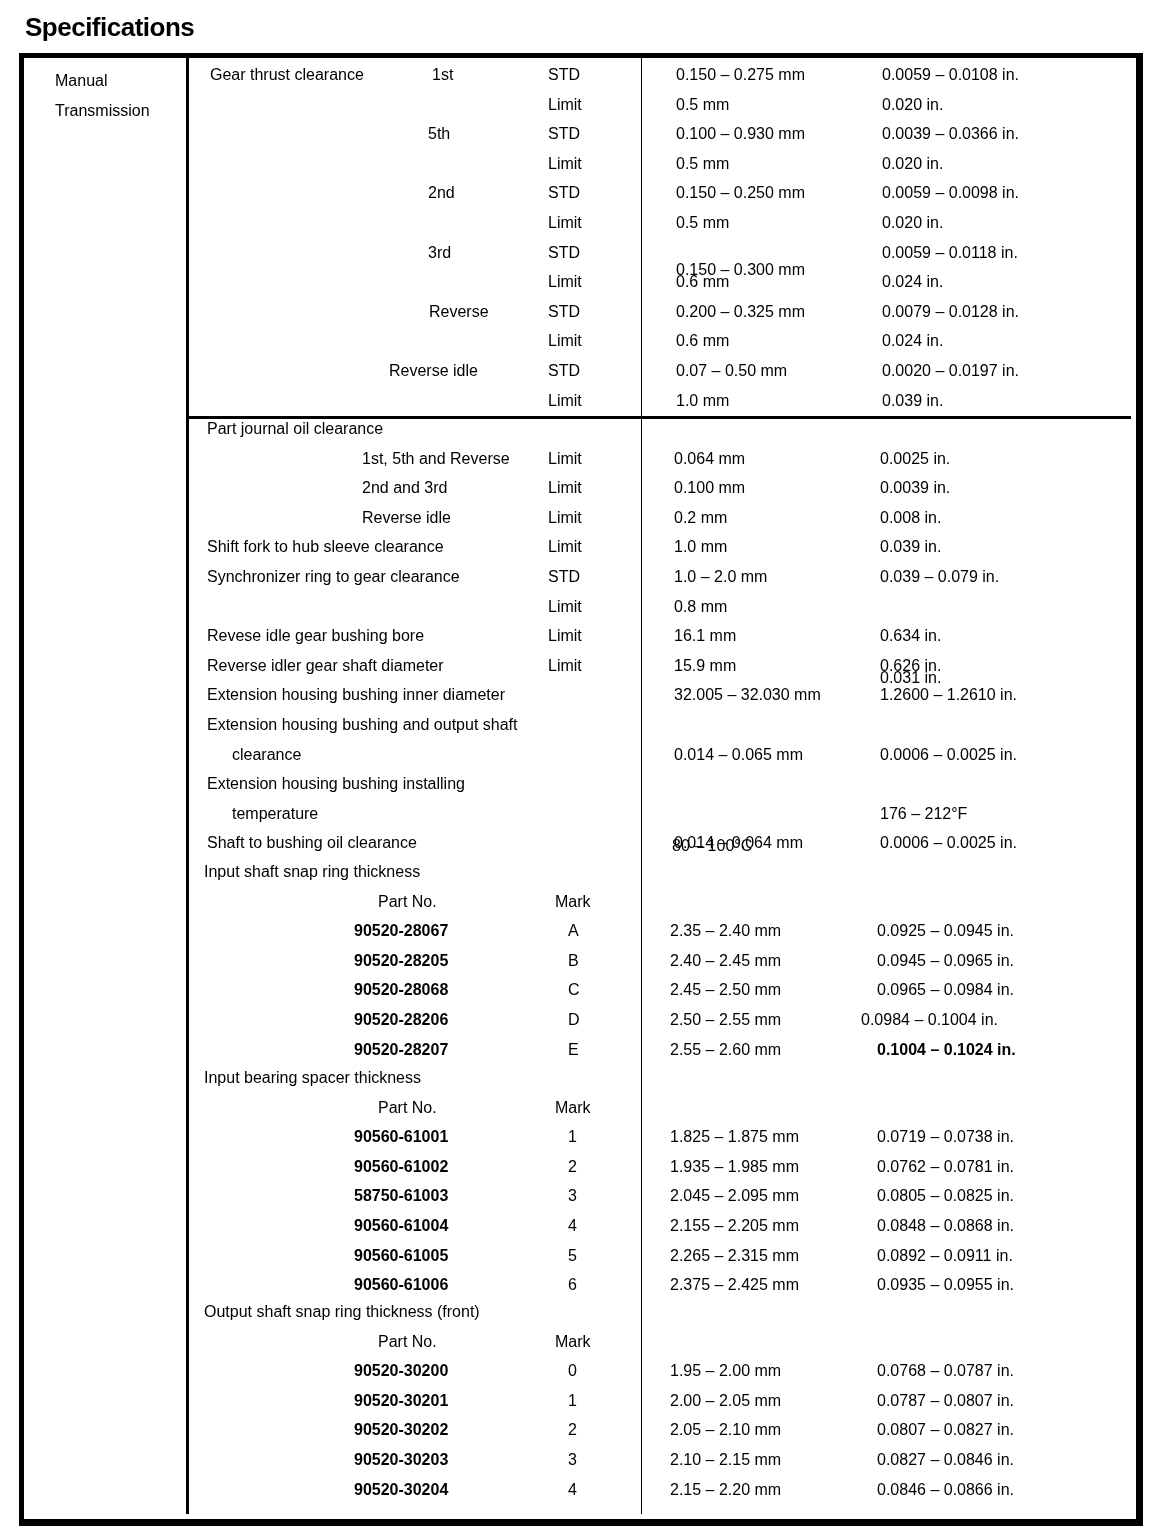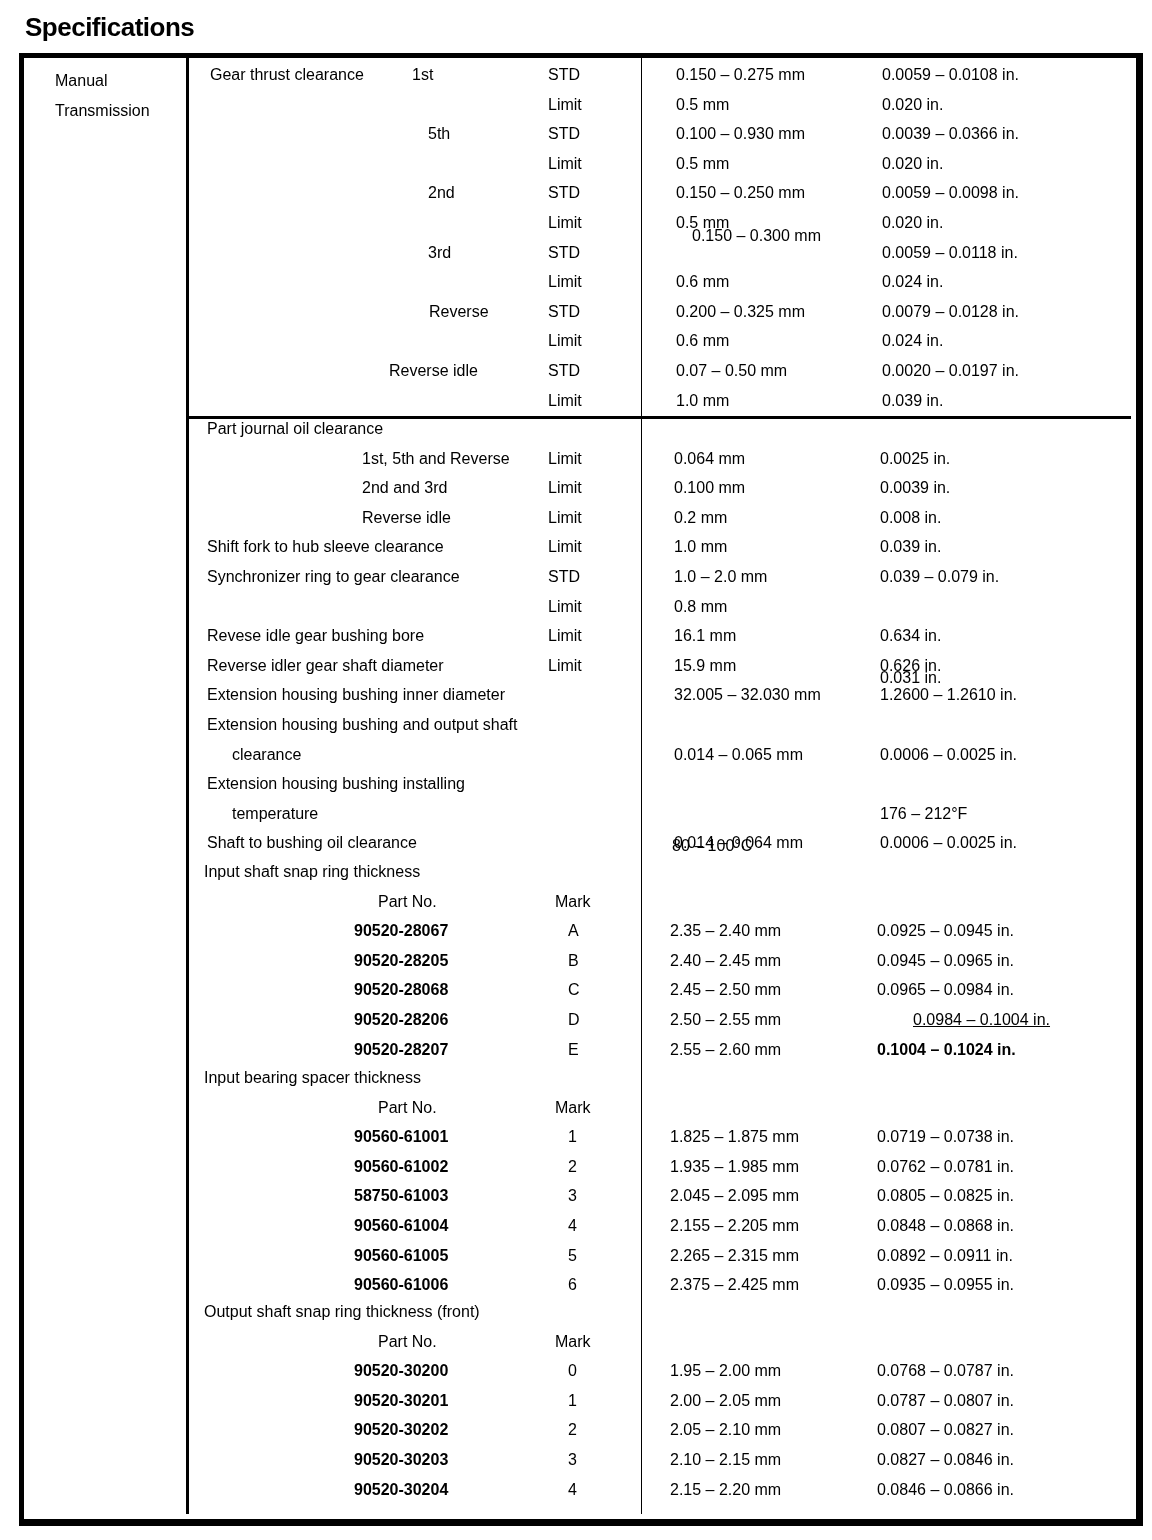--- a/index.html
+++ b/index.html
@@ -36,21 +36,21 @@
 <div class="vline-mid"></div>
 <div class="hline-sec"></div>
 
 <div class="category">
   <div>Manual</div>
   <div>Transmission</div>
 </div>
 
 <div id="content">
     <div class="t" style="left: 210px; top: 65px;">Gear thrust clearance</div>
-    <div class="t" style="left: 412px; top: 65px;">1st</div>
+    <div class="t" style="left: 432px; top: 65px;">1st</div>
     <div class="t" style="left: 548px; top: 65px;">STD</div>
     <div class="t" style="left: 676px; top: 65px;">0.150 – 0.275 mm</div>
     <div class="t" style="left: 882px; top: 65px;">0.0059 – 0.0108 in.</div>
     <div class="t" style="left: 548px; top: 94.6px;">Limit</div>
     <div class="t" style="left: 676px; top: 94.6px;">0.5 mm</div>
     <div class="t" style="left: 882px; top: 94.6px;">0.020 in.</div>
     <div class="t" style="left: 428px; top: 124.2px;">5th</div>
     <div class="t" style="left: 548px; top: 124.2px;">STD</div>
     <div class="t" style="left: 676px; top: 124.2px;">0.100 – 0.930 mm</div>
     <div class="t" style="left: 882px; top: 124.2px;">0.0039 – 0.0366 in.</div>
@@ -59,21 +59,21 @@
     <div class="t" style="left: 882px; top: 153.8px;">0.020 in.</div>
     <div class="t" style="left: 428px; top: 183.4px;">2nd</div>
     <div class="t" style="left: 548px; top: 183.4px;">STD</div>
     <div class="t" style="left: 676px; top: 183.4px;">0.150 – 0.250 mm</div>
     <div class="t" style="left: 882px; top: 183.4px;">0.0059 – 0.0098 in.</div>
     <div class="t" style="left: 548px; top: 213px;">Limit</div>
     <div class="t" style="left: 676px; top: 213px;">0.5 mm</div>
     <div class="t" style="left: 882px; top: 213px;">0.020 in.</div>
     <div class="t" style="left: 428px; top: 242.6px;">3rd</div>
     <div class="t" style="left: 548px; top: 242.6px;">STD</div>
-    <div class="t" style="left: 676px; top: 226px; margin-left: 16px;">0.150 – 0.300 mm</div>
+    <div class="t" style="left: 676px; top: 260px;">0.150 – 0.300 mm</div>
     <div class="t" style="left: 882px; top: 242.6px;">0.0059 – 0.0118 in.</div>
     <div class="t" style="left: 548px; top: 272.2px;">Limit</div>
     <div class="t" style="left: 676px; top: 272.2px;">0.6 mm</div>
     <div class="t" style="left: 882px; top: 272.2px;">0.024 in.</div>
     <div class="t" style="left: 429px; top: 301.8px;">Reverse</div>
     <div class="t" style="left: 548px; top: 301.8px;">STD</div>
     <div class="t" style="left: 676px; top: 301.8px;">0.200 – 0.325 mm</div>
     <div class="t" style="left: 882px; top: 301.8px;">0.0079 – 0.0128 in.</div>
     <div class="t" style="left: 548px; top: 331.4px;">Limit</div>
     <div class="t" style="left: 676px; top: 331.4px;">0.6 mm</div>
@@ -142,21 +142,21 @@
     <div class="t" style="left: 568px; top: 950.8px;">B</div>
     <div class="t" style="left: 670px; top: 950.8px; text-align: right;">2.40 – 2.45 mm</div>
     <div class="t" style="left: 877px; top: 950.8px;">0.0945 – 0.0965 in.</div>
     <div class="t b" style="left: 354px; top: 980.4px;">90520-28068</div>
     <div class="t" style="left: 568px; top: 980.4px;">C</div>
     <div class="t" style="left: 670px; top: 980.4px;">2.45 – 2.50 mm</div>
     <div class="t" style="left: 877px; top: 980.4px;">0.0965 – 0.0984 in.</div>
     <div class="t b" style="left: 354px; top: 1010px;">90520-28206</div>
     <div class="t" style="left: 568px; top: 1010px;">D</div>
     <div class="t" style="left: 670px; top: 1010px;">2.50 – 2.55 mm</div>
-    <div class="t" style="left: 913px; top: 1010px; text-decoration: underline;">0.0984 – 0.1004 in.</div>
+    <div class="t" style="left: 861px; top: 1010px;">0.0984 – 0.1004 in.</div>
     <div class="t b" style="left: 354px; top: 1039.6px;">90520-28207</div>
     <div class="t" style="left: 568px; top: 1039.6px;">E</div>
     <div class="t" style="left: 670px; top: 1039.6px;">2.55 – 2.60 mm</div>
     <div class="t" style="left: 877px; top: 1039.6px; font-weight: bold;">0.1004 – 0.1024 in.</div>
     <div class="t" style="left: 204px; top: 1068px;">Input bearing spacer thickness</div>
     <div class="t" style="left: 378px; top: 1097.6px;">Part No.</div>
     <div class="t" style="left: 555px; top: 1097.6px;">Mark</div>
     <div class="t b" style="left: 354px; top: 1127.2px;">90560-61001</div>
     <div class="t" style="left: 568px; top: 1127.2px;">1</div>
     <div class="t" style="left: 670px; top: 1127.2px;">1.825 – 1.875 mm</div>

